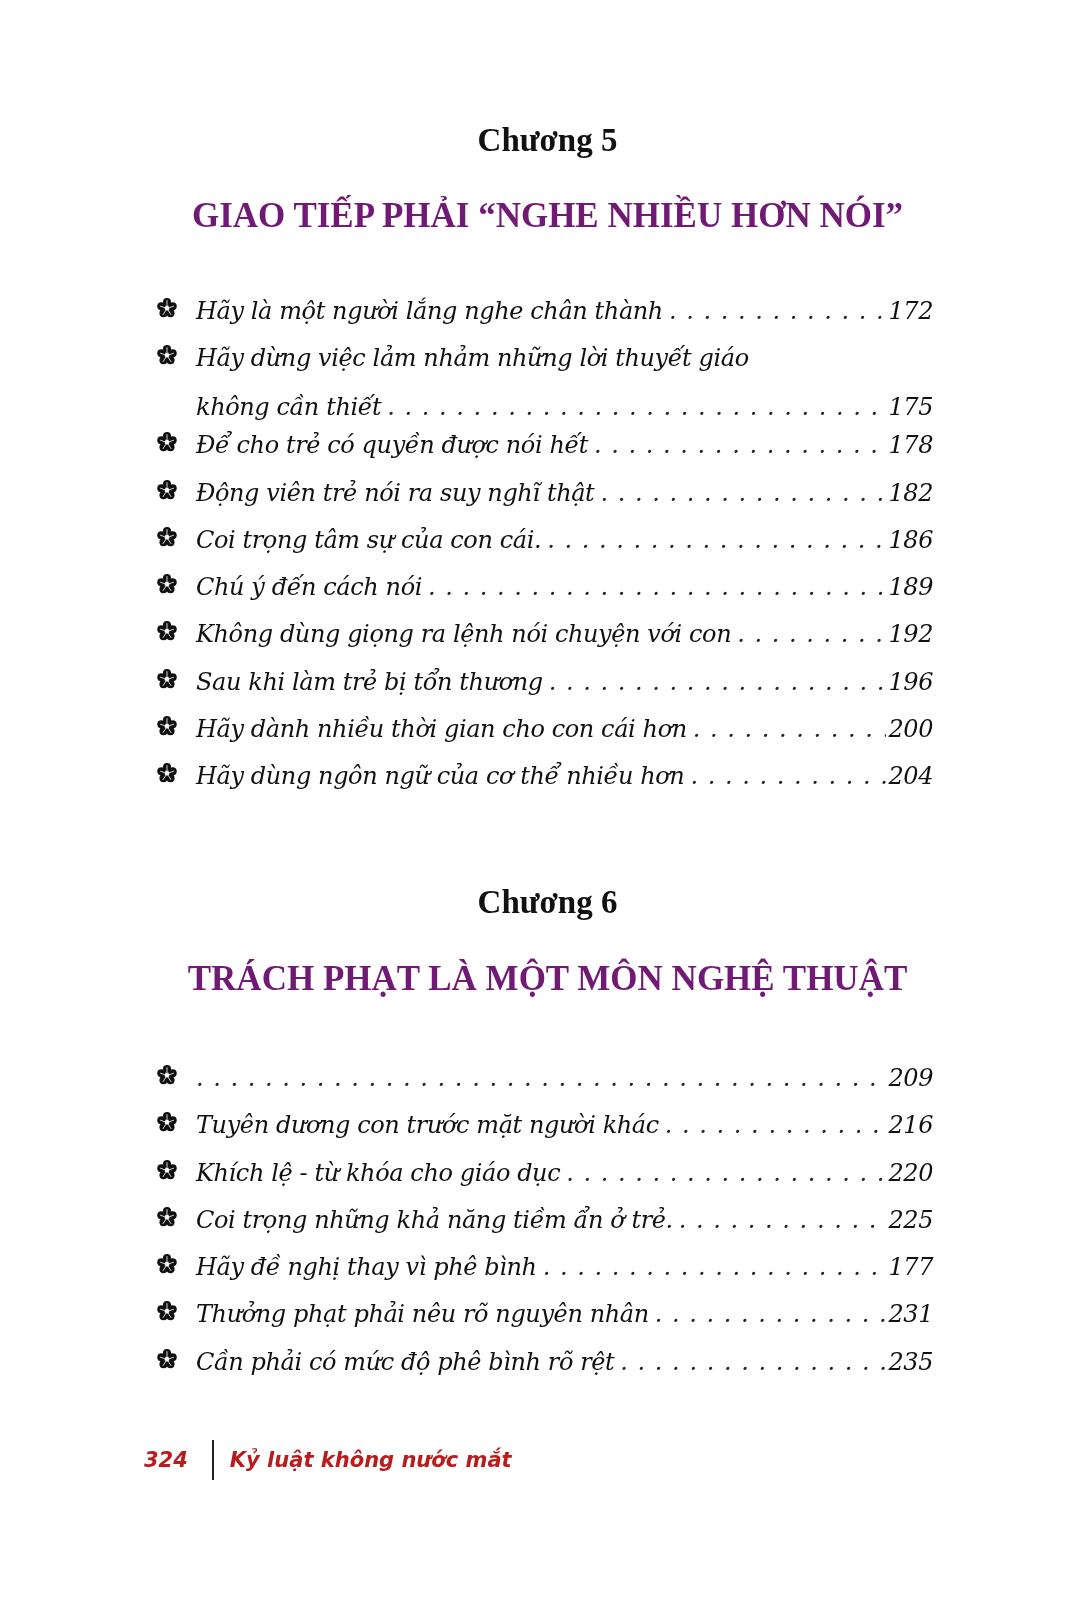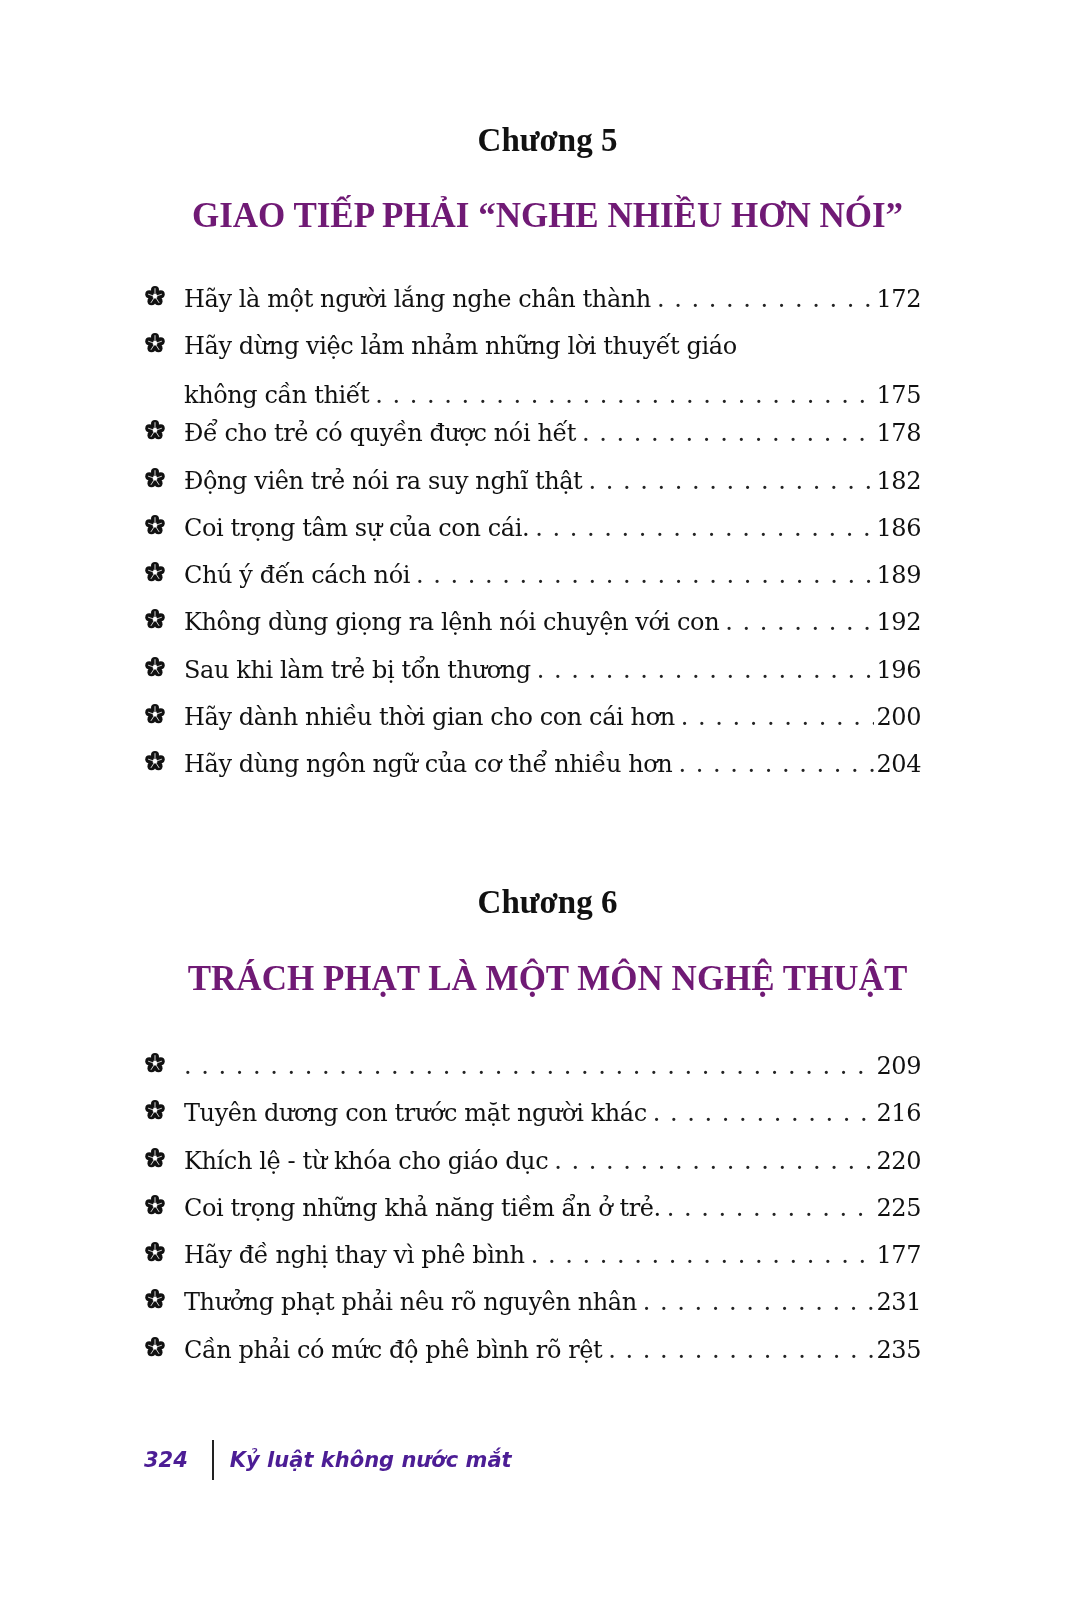--- a/index.html
+++ b/index.html
@@ -36,22 +36,23 @@
       text-align: center;
       font-family: "Liberation Serif", serif;
       font-weight: bold;
       font-size: 35px;
       color: #701a75;
     }
     .toc-list {
       position: absolute;
       left: 130px;
       width: 777px;
-      margin: 0; padding: 0;
+      margin: 12px; padding: 0;
       list-style: none;
+      font-style: italic;
     }
     .toc-item {
       position: relative;
       font-family: "DejaVu Serif", serif;
       font-size: 24px;
       line-height: 40px;
       height: 47.3px;
       letter-spacing: -0.4px;
       font-weight: 300;
     }
@@ -96,21 +97,21 @@
       position: absolute;
       left: 130px;
       top: 1440px;
       height: 40px;
       display: flex;
       align-items: center;
       font-family: "DejaVu Sans", sans-serif;
       font-style: italic;
       font-weight: bold;
       font-size: 21px;
-      color: #4c1d95;
+      color: #b91c1c;
     }
     .footer-divider {
       width: 2px;
       height: 40px;
       background: #222;
       margin: 0 16px 0 24px;
     }
   </style>
 </head>
 <body>

